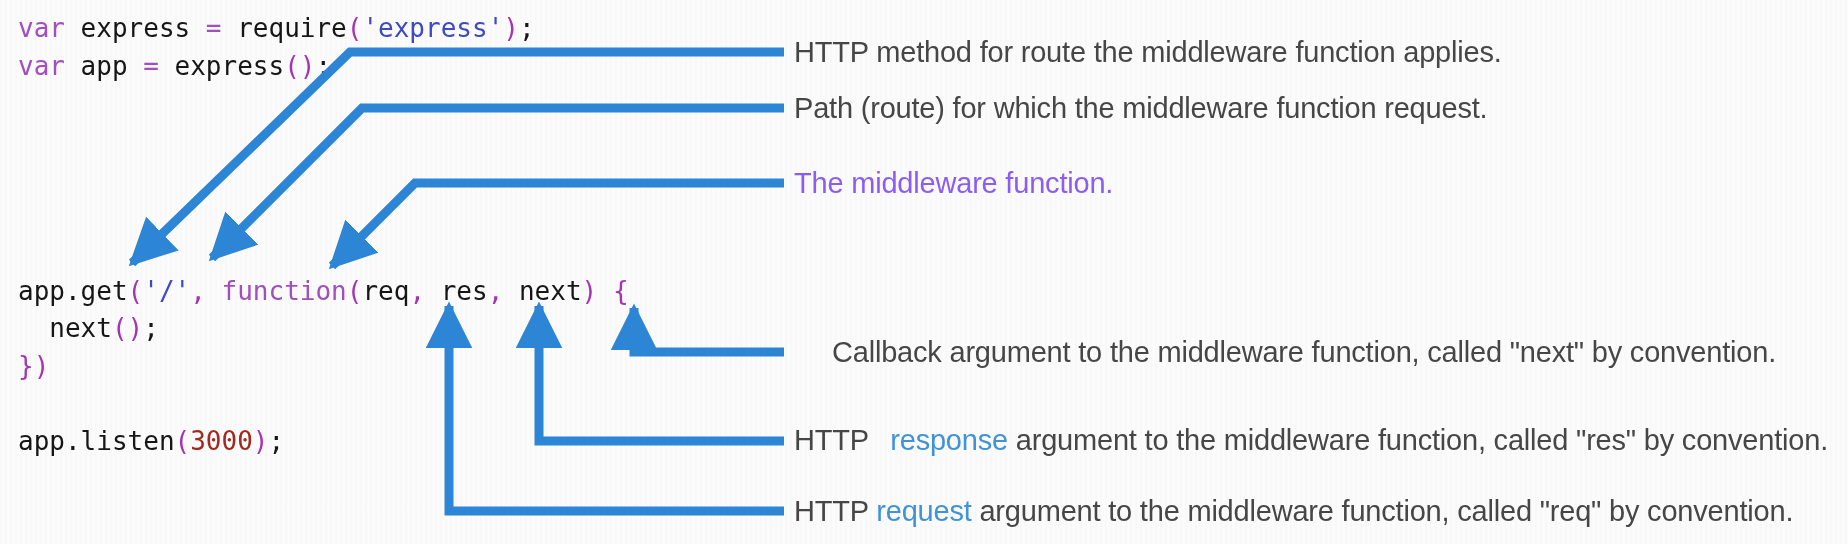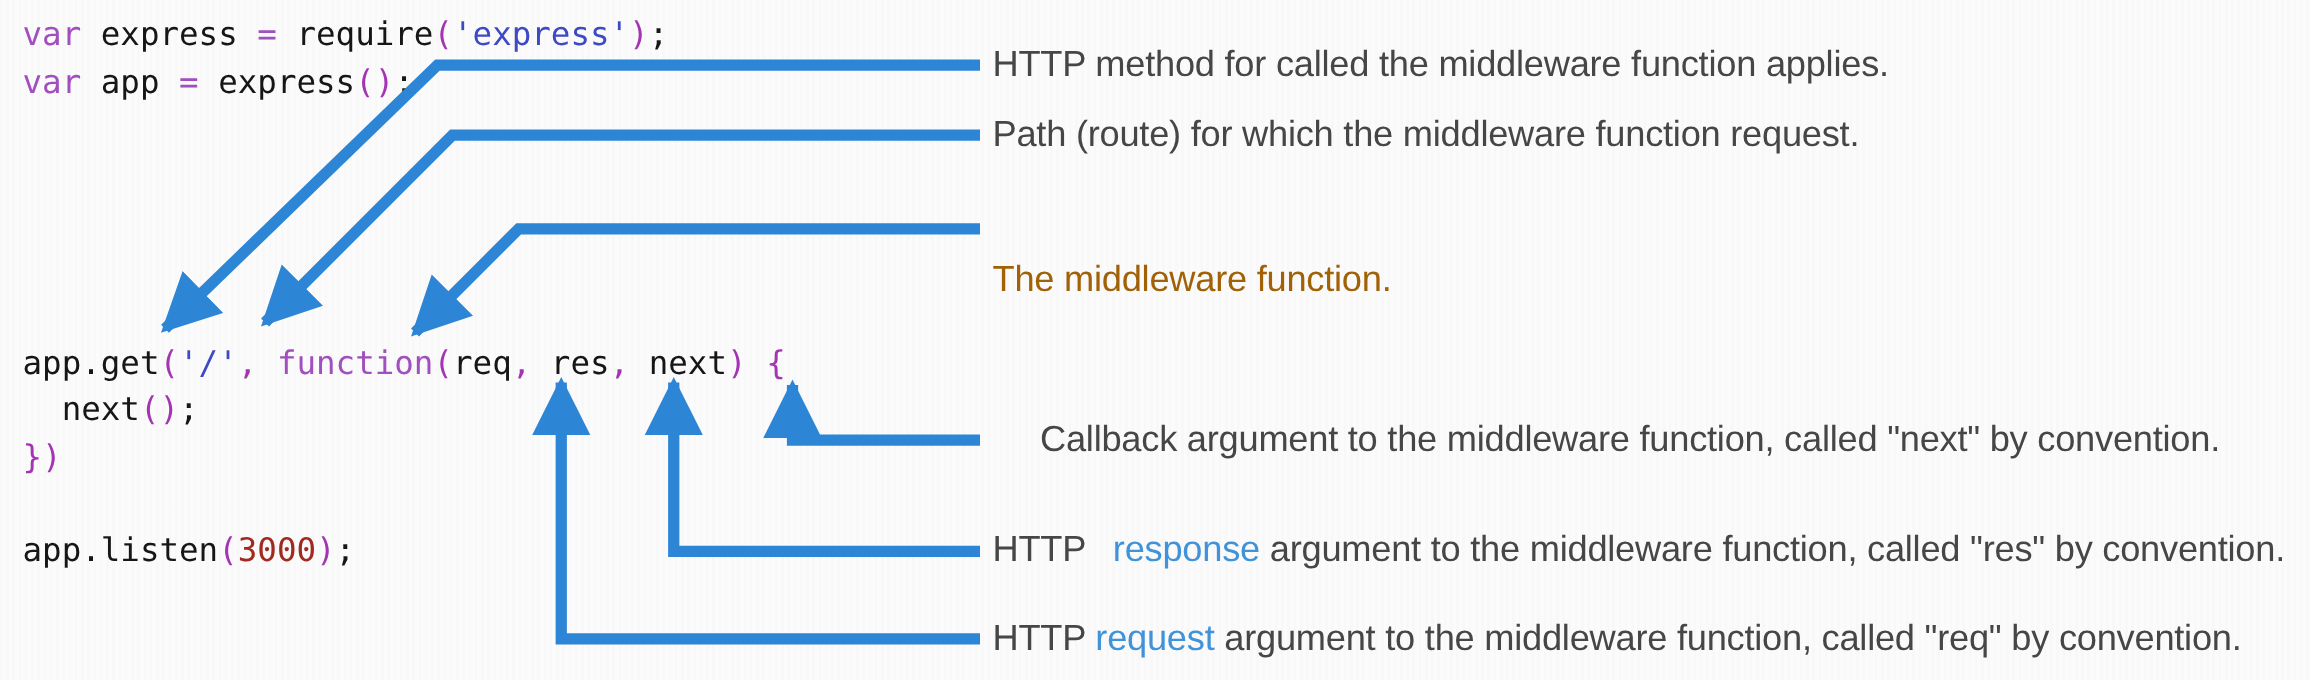--- a/index.html
+++ b/index.html
@@ -68,26 +68,26 @@
   </defs>
   <polyline points="784,52 350,52 132,263" marker-end="url(#ah)" stroke="#2d85d6"></polyline>
   <polyline points="784,108 362,108 212,258" marker-end="url(#ah)" stroke="#2d85d6"></polyline>
   <polyline points="784,183 415,183 332,266" marker-end="url(#ah)" stroke="#2d85d6"></polyline>
   <polyline points="784,352 634,352 634,308" marker-end="url(#ah)" stroke="#2d85d6"></polyline>
   <polyline points="784,441 539,441 539,306" marker-end="url(#ah)" stroke="#2d85d6"></polyline>
   <polyline points="784,511 449,511 449,306" marker-end="url(#ah)" stroke="#2d85d6"></polyline>
 </svg>
 
 <div class="note" style="top: 33px; color: rgb(70, 70, 70);">
-  <span>HTTP method for called the middleware function applies.</span>
+  <span>HTTP method for route the middleware function applies.</span>
 </div>
 <div class="note" style="top: 89px; color: rgb(70, 70, 70);">
   <span>Path (route) for which the middleware function request.</span>
 </div>
-<div class="note" style="top: 164px; color: #a16207; margin-top: 41px;">
+<div class="note" style="top: 164px; color: #8b5cf6;">
   <span>The middleware function.</span>
 </div>
 <div class="note" style="top: 333px; color: rgb(70, 70, 70); margin-left: 38px;">
   <span>Callback argument to the middleware function, called "next" by convention.</span>
 </div>
 <div class="note" style="top: 421px; color: rgb(70, 70, 70);">
   <span>HTTP </span><a style="color: rgb(64, 147, 216); margin-left: 14px;">response</a><span> argument to the middleware function, called "res" by convention.</span>
 </div>
 <div class="note" style="top: 492px; color: rgb(70, 70, 70);">
   <span>HTTP </span><a style="color: rgb(64, 147, 216);">request</a><span> argument to the middleware function, called "req" by convention.</span>

